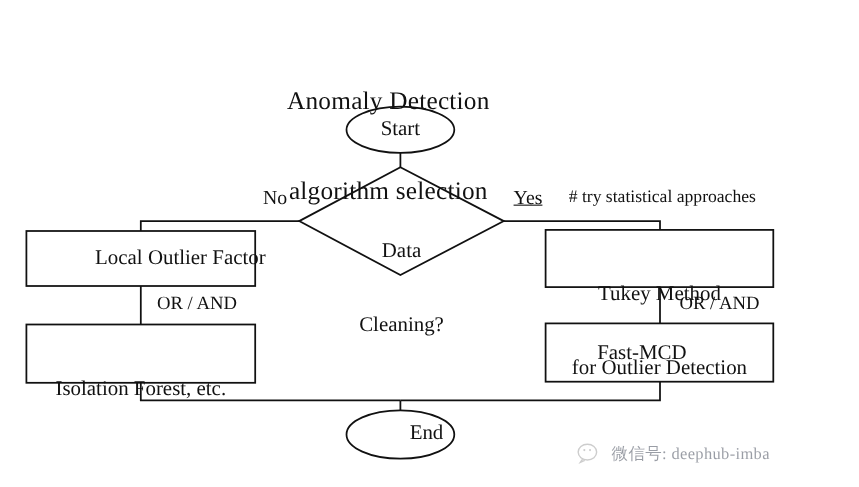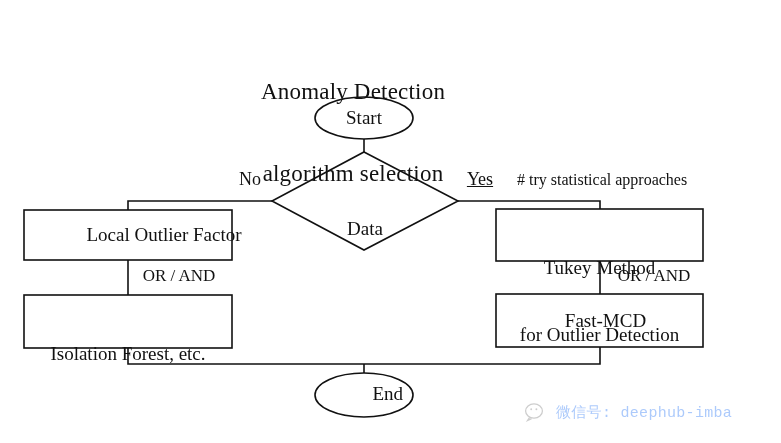--- a/index.html
+++ b/index.html
@@ -39,21 +39,21 @@
 
   .node-label {
     font-size: 19px;
   }
   #lbl-start   { left: 315px; top: 107px; width: 98px; }
   #lbl-end     { left: 315px; top: 383px; width: 88px; text-align: right; }
   #lbl-decision{ left: 272px; top: 173px; width: 186px; font-size: 19px; }
   #lbl-lof     { left: 24px;  top: 224px; width: 208px; margin-left: 36px; }
   #lbl-svm     { left: 24px;  top: 298px; width: 208px; }
   #lbl-tukey   { left: 496px; top: 212px; width: 207px; }
-  #lbl-mcd     { left: 496px; top: 310px; width: 219px; }
+  #lbl-mcd     { left: 474px; top: 310px; width: 219px; }
 
   .edge-label { font-size: 18px; }
   #lbl-no   { left: 230px; top: 169px; width: 40px; }
   #lbl-yes  { left: 458px; top: 169px; width: 44px; text-decoration: underline; }
   #lbl-oral { left: 133px; top: 266px; width: 92px; font-size: 17px; }
   #lbl-orar { left: 608px; top: 266px; width: 92px; font-size: 17px; }
 
   #lbl-comment {
     left: 517px;
     top: 171px;
@@ -67,23 +67,23 @@
     left: 524px;
     top: 396px;
     width: 252px;
     height: 32px;
     display: flex;
     align-items: center;
     gap: 8px;
     opacity: 0.42;
   }
   #watermark .wm-text {
-    font-family: Liberation Mono, monospace;
+    font-family: Liberation Serif, serif;
     font-size: 15px;
-    color: #3b82f6;
+    color: #0f172a;
     white-space: pre;
     letter-spacing: 0.3px;
   }
   #watermark .wm-icon { flex: 0 0 auto; display: block; }
 </style>
 </head>
 <body>
 
 <svg id="canvas" viewBox="0 0 781 443" xmlns="http://www.w3.org/2000/svg">
 
@@ -123,20 +123,21 @@
 
 <div class="txt" id="title">
   <span class="t-line">Anomaly Detection</span>
   <span class="t-line">algorithm selection</span>
 </div>
 
 <div class="txt node-label" id="lbl-start">Start</div>
 
 <div class="txt node-label" id="lbl-decision">
   <span class="t-line" style="display:block">Data</span>
+  <span class="t-line" style="display:block">Cleaning?</span>
 </div>
 
 <div class="txt node-label" id="lbl-lof">Local Outlier Factor</div>
 
 <div class="txt node-label" id="lbl-svm">
   <span class="t-line" style="display:block">Isolation Forest, etc.</span>
 </div>
 
 <div class="txt node-label" id="lbl-tukey">
   <span class="t-line" style="display:block">Tukey Method</span>

